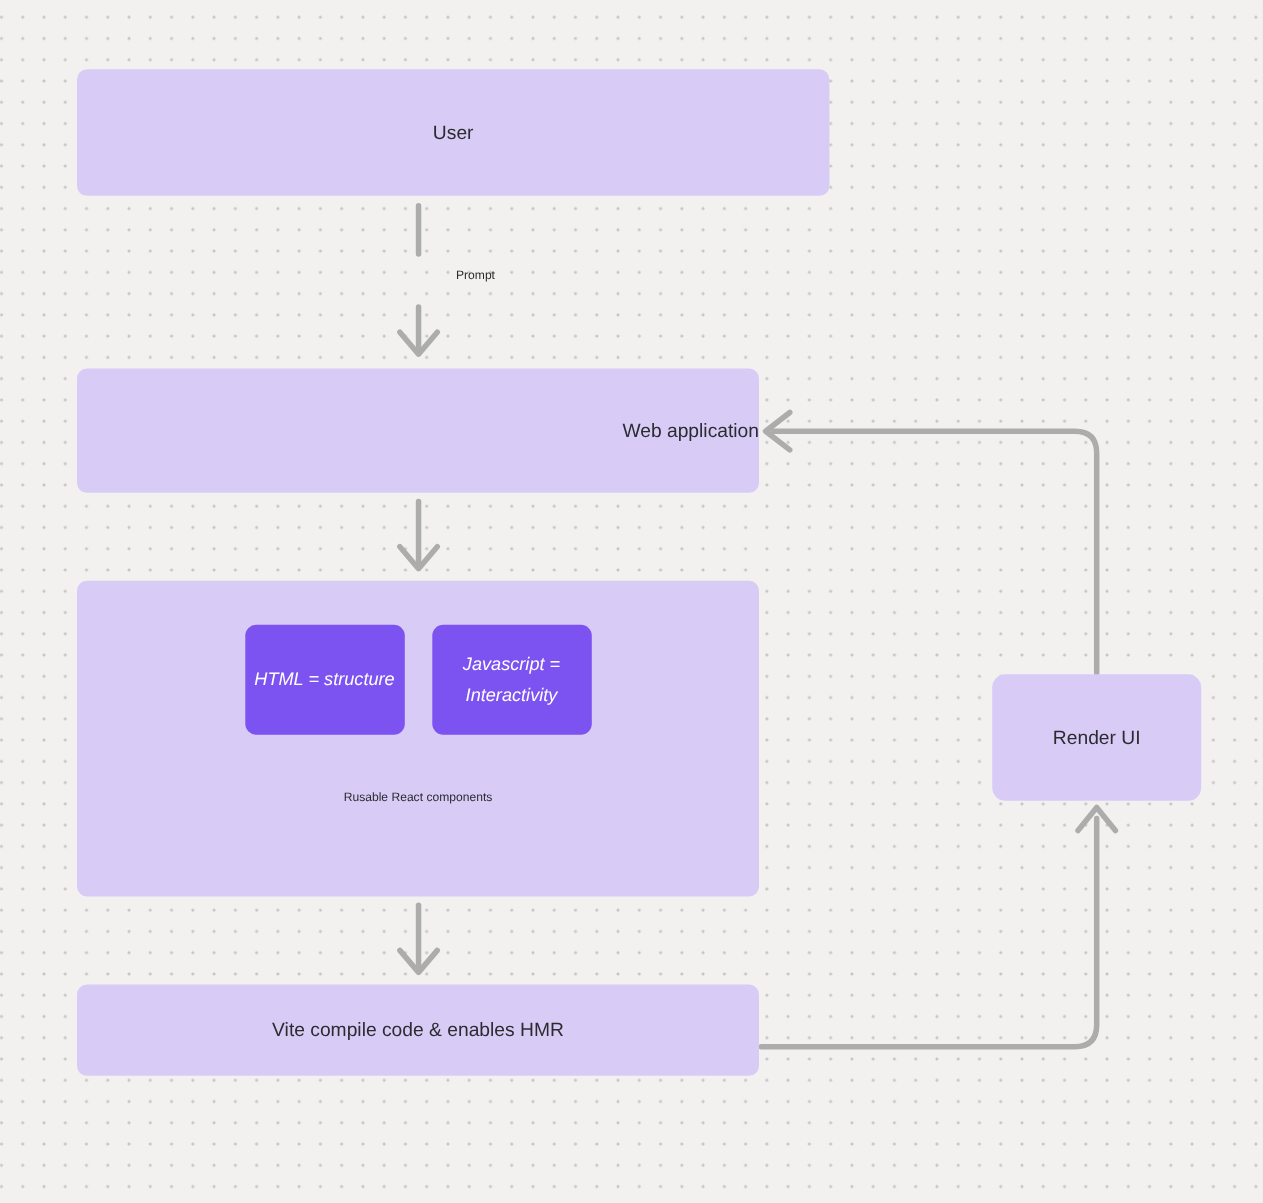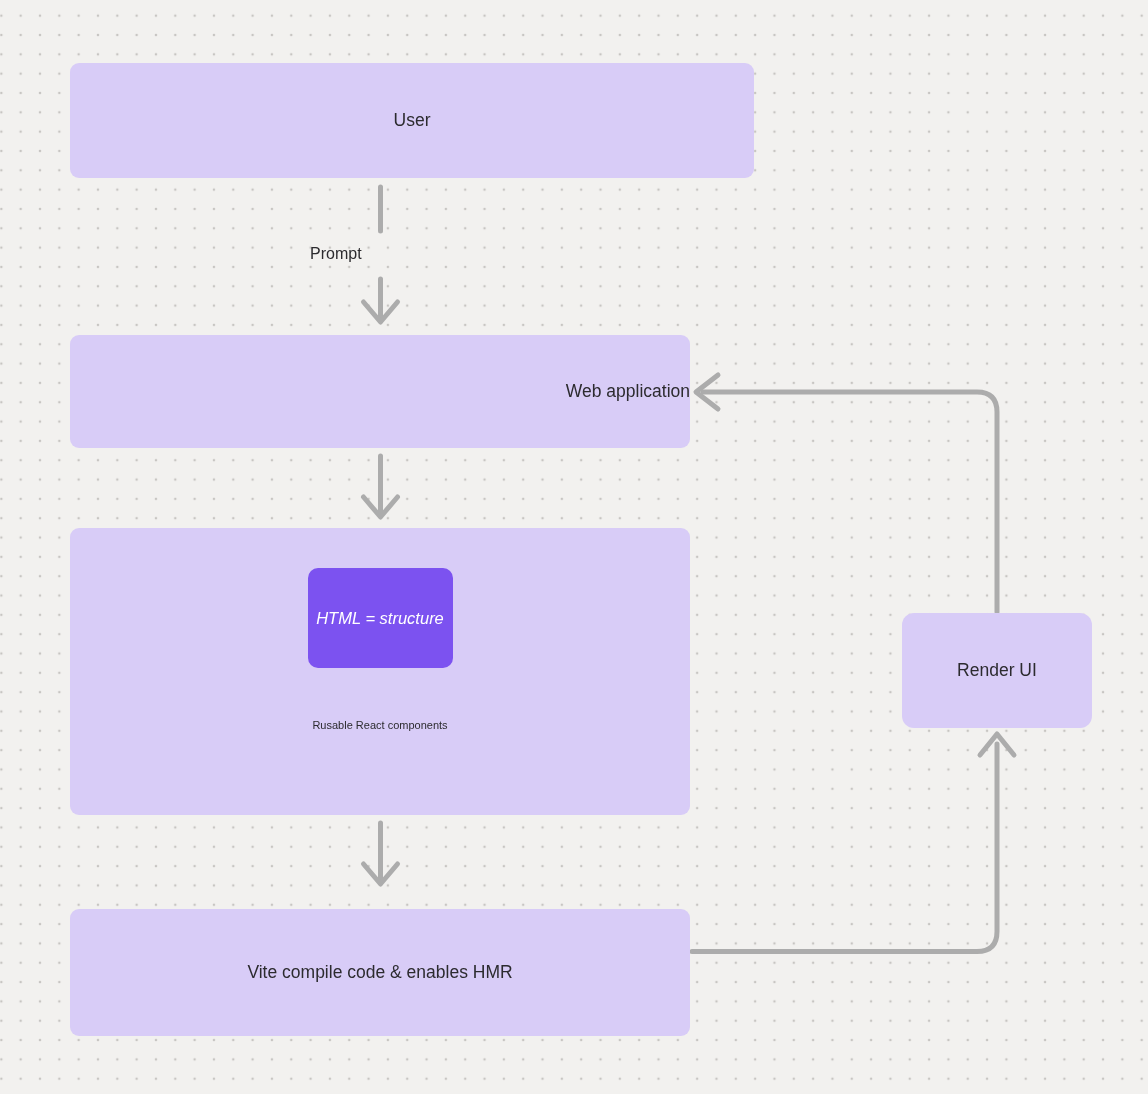--- a/index.html
+++ b/index.html
@@ -23,43 +23,43 @@
     color:#2c2b2f;
     font-size:17.5px;
     line-height:1.35;
     text-align:center;
   }
   .node.light-sm{border-radius:12px;text-align:right;}
   .node-user{left:70px;top:63px;width:684px;height:115px;}
   .node-webapp{left:70px;top:335px;width:620px;height:113px;justify-content:flex-end;}
   .group-components{left:70px;top:528px;width:620px;height:287px;
     display:block;}
-  .node-vite{left:70px;top:895px;width:620px;height:127px;margin-top:14px;}
+  .node-vite{left:70px;top:895px;width:620px;height:83px;}
   .node-render{left:902px;top:613px;width:190px;height:115px;}
   .chip-row{
     position:absolute;left:0;top:40px;width:100%;
     display:flex;justify-content:center;gap:25px;font-style:italic;
   }
   .chip{
     width:145px;height:100px;
     background:#7c52f0;
     border-radius:10px;
     display:flex;align-items:center;justify-content:center;
     color:#ffffff;
     font-size:16.5px;
     font-weight:500;
     line-height:1.7;
     text-align:center;
   }
   .group-label-inner{position:absolute;left:0;top:190px;width:100%;
     text-align:center;color:#2c2b2f;font-size:11px;}
   .edge-label{
     position:absolute;left:310px;top:245px;width:140px;
-    text-align:left;
-    color:#2c2b2f;font-size:16px;
+    text-align:right;
+    color:#2c2b2f;font-size:11px;
   }
   svg.arrows{position:absolute;left:0;top:0;pointer-events:none;}
   .edge-stroke{
     fill:none;
     stroke:#acacac;
     stroke-width:5;
     stroke-linecap:round;
     stroke-linejoin:round;
   }
 </style>
@@ -95,20 +95,23 @@
 
   <div class="node node-webapp">
     <span>Web application</span>
   </div>
 
   <div class="node group-components">
     <div class="chip-row">
       <div class="chip">
         <span>HTML = structure</span>
       </div>
+      <div class="chip">
+        <span>Javascript = Interactivity</span>
+      </div>
     </div>
     <div class="group-label-inner">Rusable React components</div>
   </div>
 
   <div class="node node-vite">
     <span>Vite compile code &amp; enables HMR</span>
   </div>
 
   <div class="node node-render light-sm">
     <span>Render UI</span>

